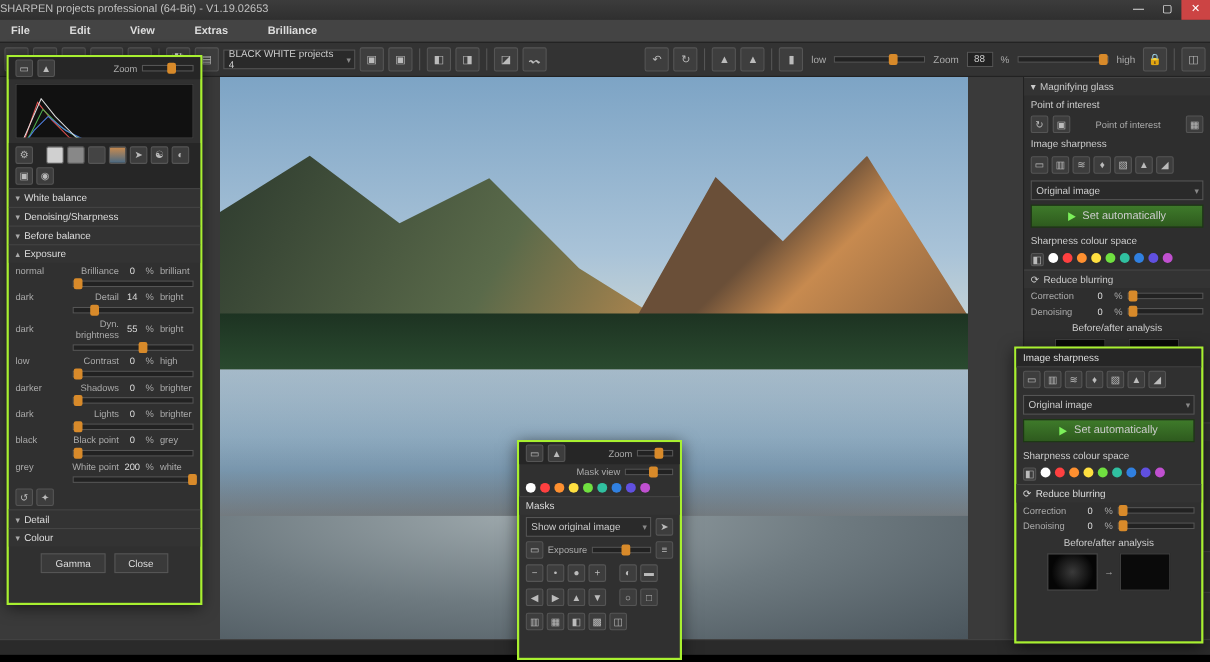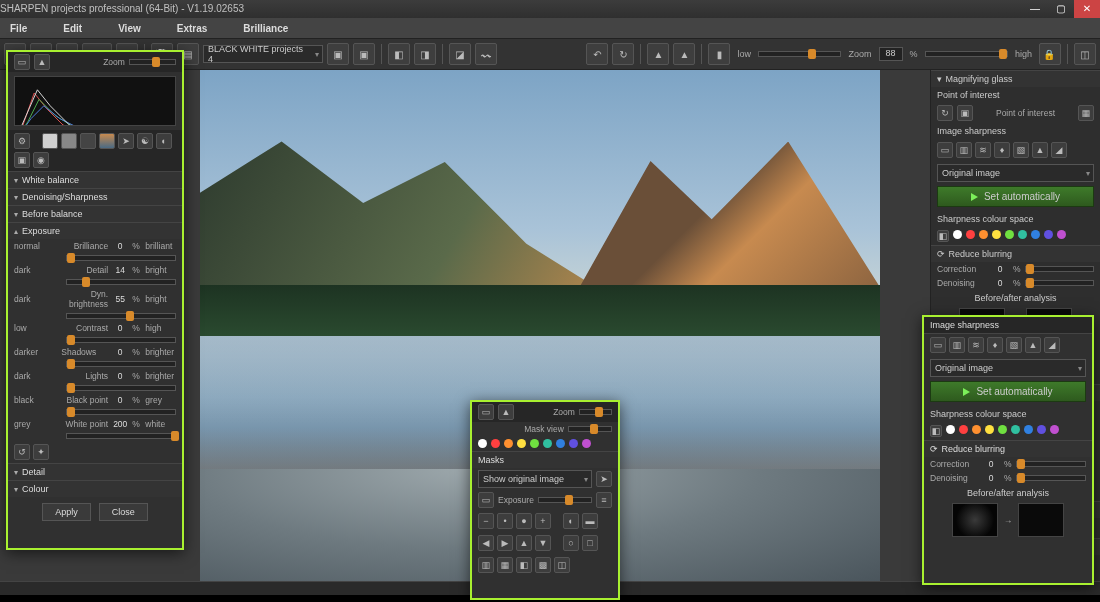--- a/index.html
+++ b/index.html
@@ -323,21 +323,21 @@
     </div>
   <div class="row">
       <span style="width:48px"></span>
       <div class="slider">
         <div class="knob" style="left:0%"></div>
       </div>
     </div>
 
   <div class="row">
       <span class="lbl">darker</span>
-      <span style="width:52px;">Shadows</span>
+      <span style="width:52px;text-align:right">Shadows</span>
       <span class="val">0</span>
       <span class="unit">%</span>
       <span class="end">brighter</span>
     </div>
   <div class="row">
       <span style="width:48px"></span>
       <div class="slider">
         <div class="knob" style="left:0%"></div>
       </div>
     </div>
@@ -390,21 +390,21 @@
   </div>
   <div class="section">
       <span class="arrow">▾</span>
       <span>Detail</span>
     </div>
   <div class="section">
       <span class="arrow">▾</span>
       <span>Colour</span>
     </div>
   <div class="row" style="gap:8px;justify-content:center;padding:6px">
-    <button class="btn">Apply</button>
+    <button class="btn">Gamma</button>
     <button class="btn">Close</button>
   </div>
 </div>
 
 <div class="panel" style="top:400px;left:470px;width:150px;height:200px">
   <div class="row" style="background:#262626">
     <div class="ibox">▭</div>
     <div class="ibox">▲</div>
     <span style="flex:1"></span>
       <span>Zoom</span>

